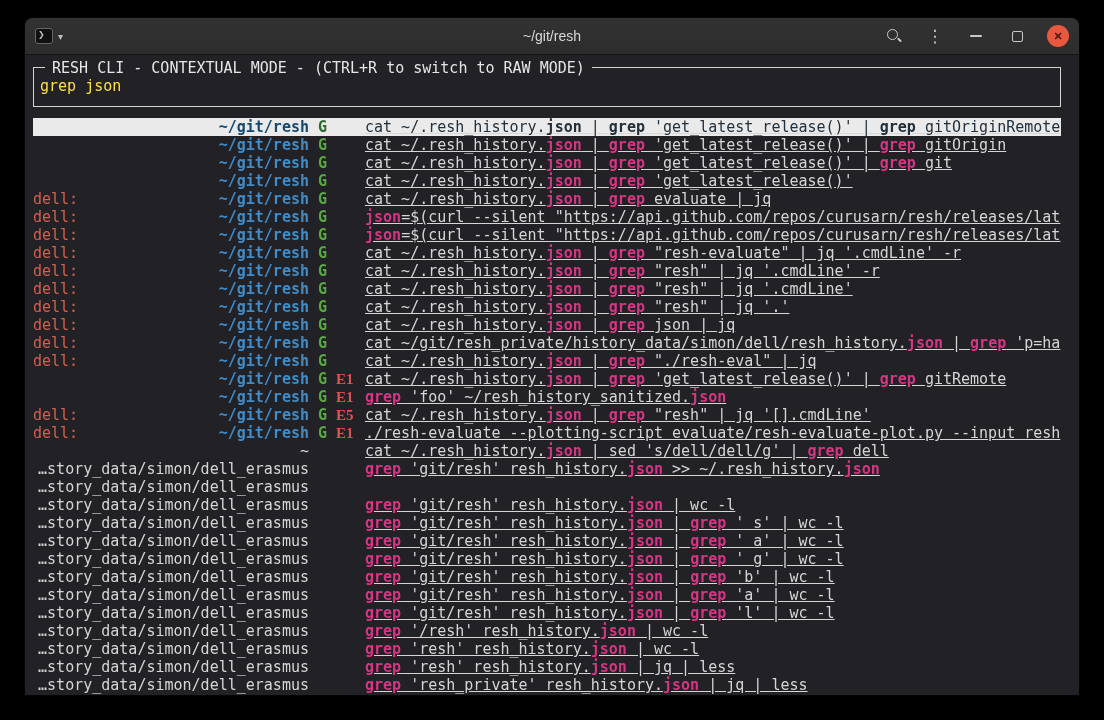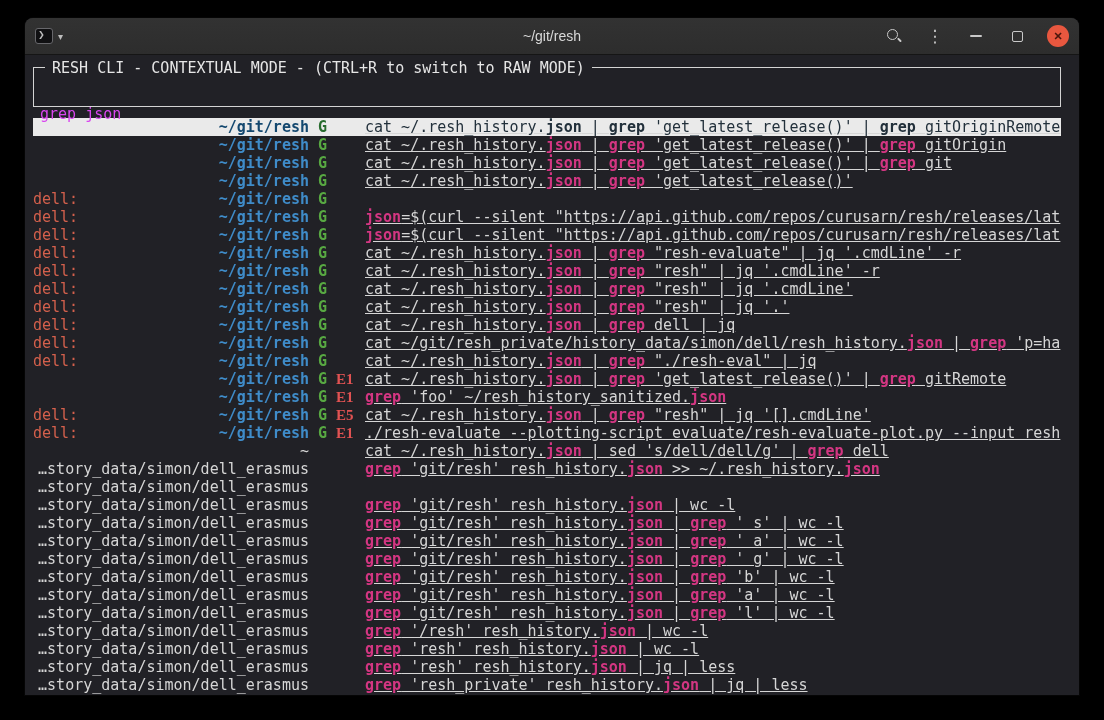--- a/index.html
+++ b/index.html
@@ -34,21 +34,21 @@
     background:#c9c9c9;transform:rotate(45deg);border-radius:1px;}
   .kebab{font-size:17px;line-height:1;color:#c9c9c9;}
   .min-glyph{width:12px;height:2px;background:#c9c9c9;display:block;border-radius:1px;}
   .restore-glyph{width:11px;height:11px;border:1.6px solid #c9c9c9;display:block;border-radius:2px;}
   .tb-btn.close{width:22px;height:22px;background:var(--close-btn);border-radius:50%;}
   .close-x{font-size:11px;font-weight:bold;color:#4a160c;line-height:1;}
   
   .term{height:640px;padding:2px 18px 0 8px;font-size:15px;line-height:18px;color:var(--fg);overflow:hidden;}
   .query-box{position:relative;margin-top:10px;border:1px solid var(--box-border);height:40px;padding:9px 6px 16px;}
   .legend{position:absolute;top:-9px;left:11px;background:var(--bg);padding:0 7px;color:#e6e6e6;white-space:pre;}
-  .query{color:#d946ef;white-space:pre;margin-top:28px;}
+  .query{color:#fde047;white-space:pre;}
   .list{margin-top:11px;}
   .row{display:flex;height:18px;line-height:18px;white-space:pre;}
   .ctx{width:276px;flex:none;display:flex;overflow:hidden;}
   .host{flex:none;color:var(--host);}
   .dir{margin-left:auto;flex:none;}
   .dir.repo{color:var(--dir);font-weight:bold;}
   .dir.plain{color:var(--fg);}
   .flags{width:56px;flex:none;padding-left:9px;font-weight:bold;}
   .flag-ok{color:var(--flag-ok);}
   .flag-err{color:var(--flag-err);font-family:Liberation Serif, serif;}
@@ -96,28 +96,28 @@
   <div class="term">
     <div class="query-box">
       <span class="legend">RESH CLI - CONTEXTUAL MODE - (CTRL+R to switch to RAW MODE)</span>
       <div class="query">grep json</div>
     </div>
     <div class="list">
         <div class="row selected"><span class="ctx"><span class="host"></span><span class="dir repo">~/git/resh</span></span><span class="flags"><span class="flag-ok">G</span></span><span class="cmd"><span class="tk-n">cat ~/.resh_history.</span><span class="tk-m">json</span><span class="tk-n"> | </span><span class="tk-m">grep</span><span class="tk-n"> 'get_latest_release()' | </span><span class="tk-m">grep</span><span class="tk-n"> gitOriginRemote</span></span></div>
         <div class="row"><span class="ctx"><span class="host"></span><span class="dir repo">~/git/resh</span></span><span class="flags"><span class="flag-ok">G</span></span><span class="cmd"><span class="tk-n">cat ~/.resh_history.</span><span class="tk-m">json</span><span class="tk-n"> | </span><span class="tk-m">grep</span><span class="tk-n"> 'get_latest_release()' | </span><span class="tk-m">grep</span><span class="tk-n"> gitOrigin</span></span></div>
         <div class="row"><span class="ctx"><span class="host"></span><span class="dir repo">~/git/resh</span></span><span class="flags"><span class="flag-ok">G</span></span><span class="cmd"><span class="tk-n">cat ~/.resh_history.</span><span class="tk-m">json</span><span class="tk-n"> | </span><span class="tk-m">grep</span><span class="tk-n"> 'get_latest_release()' | </span><span class="tk-m">grep</span><span class="tk-n"> git</span></span></div>
         <div class="row"><span class="ctx"><span class="host"></span><span class="dir repo">~/git/resh</span></span><span class="flags"><span class="flag-ok">G</span></span><span class="cmd"><span class="tk-n">cat ~/.resh_history.</span><span class="tk-m">json</span><span class="tk-n"> | </span><span class="tk-m">grep</span><span class="tk-n"> 'get_latest_release()'</span></span></div>
-        <div class="row"><span class="ctx"><span class="host">dell:</span><span class="dir repo">~/git/resh</span></span><span class="flags"><span class="flag-ok">G</span></span></div>
+        <div class="row"><span class="ctx"><span class="host">dell:</span><span class="dir repo">~/git/resh</span></span><span class="flags"><span class="flag-ok">G</span></span><span class="cmd"><span class="tk-n">cat ~/.resh_history.</span><span class="tk-m">json</span><span class="tk-n"> | </span><span class="tk-m">grep</span><span class="tk-n"> evaluate | jq</span></span></div>
         <div class="row"><span class="ctx"><span class="host">dell:</span><span class="dir repo">~/git/resh</span></span><span class="flags"><span class="flag-ok">G</span></span><span class="cmd"><span class="tk-m">json</span><span class="tk-n">=$(curl --silent "https://api.github.com/repos/curusarn/resh/releases/lat</span></span></div>
         <div class="row"><span class="ctx"><span class="host">dell:</span><span class="dir repo">~/git/resh</span></span><span class="flags"><span class="flag-ok">G</span></span><span class="cmd"><span class="tk-m">json</span><span class="tk-n">=$(curl --silent "https://api.github.com/repos/curusarn/resh/releases/lat</span></span></div>
         <div class="row"><span class="ctx"><span class="host">dell:</span><span class="dir repo">~/git/resh</span></span><span class="flags"><span class="flag-ok">G</span></span><span class="cmd"><span class="tk-n">cat ~/.resh_history.</span><span class="tk-m">json</span><span class="tk-n"> | </span><span class="tk-m">grep</span><span class="tk-n"> "resh-evaluate" | jq '.cmdLine' -r</span></span></div>
         <div class="row"><span class="ctx"><span class="host">dell:</span><span class="dir repo">~/git/resh</span></span><span class="flags"><span class="flag-ok">G</span></span><span class="cmd"><span class="tk-n">cat ~/.resh_history.</span><span class="tk-m">json</span><span class="tk-n"> | </span><span class="tk-m">grep</span><span class="tk-n"> "resh" | jq '.cmdLine' -r</span></span></div>
         <div class="row"><span class="ctx"><span class="host">dell:</span><span class="dir repo">~/git/resh</span></span><span class="flags"><span class="flag-ok">G</span></span><span class="cmd"><span class="tk-n">cat ~/.resh_history.</span><span class="tk-m">json</span><span class="tk-n"> | </span><span class="tk-m">grep</span><span class="tk-n"> "resh" | jq '.cmdLine'</span></span></div>
         <div class="row"><span class="ctx"><span class="host">dell:</span><span class="dir repo">~/git/resh</span></span><span class="flags"><span class="flag-ok">G</span></span><span class="cmd"><span class="tk-n">cat ~/.resh_history.</span><span class="tk-m">json</span><span class="tk-n"> | </span><span class="tk-m">grep</span><span class="tk-n"> "resh" | jq '.'</span></span></div>
-        <div class="row"><span class="ctx"><span class="host">dell:</span><span class="dir repo">~/git/resh</span></span><span class="flags"><span class="flag-ok">G</span></span><span class="cmd"><span class="tk-n">cat ~/.resh_history.</span><span class="tk-m">json</span><span class="tk-n"> | </span><span class="tk-m">grep</span><span class="tk-n"> dell | jq</span></span></div>
+        <div class="row"><span class="ctx"><span class="host">dell:</span><span class="dir repo">~/git/resh</span></span><span class="flags"><span class="flag-ok">G</span></span><span class="cmd"><span class="tk-n">cat ~/.resh_history.</span><span class="tk-m">json</span><span class="tk-n"> | </span><span class="tk-m">grep</span><span class="tk-n"> json | jq</span></span></div>
         <div class="row"><span class="ctx"><span class="host">dell:</span><span class="dir repo">~/git/resh</span></span><span class="flags"><span class="flag-ok">G</span></span><span class="cmd"><span class="tk-n">cat ~/git/resh_private/history_data/simon/dell/resh_history.</span><span class="tk-m">json</span><span class="tk-n"> | </span><span class="tk-m">grep</span><span class="tk-n"> 'p=ha</span></span></div>
         <div class="row"><span class="ctx"><span class="host">dell:</span><span class="dir repo">~/git/resh</span></span><span class="flags"><span class="flag-ok">G</span></span><span class="cmd"><span class="tk-n">cat ~/.resh_history.</span><span class="tk-m">json</span><span class="tk-n"> | </span><span class="tk-m">grep</span><span class="tk-n"> "./resh-eval" | jq</span></span></div>
         <div class="row"><span class="ctx"><span class="host"></span><span class="dir repo">~/git/resh</span></span><span class="flags"><span class="flag-ok">G</span> <span class="flag-err">E1</span></span><span class="cmd"><span class="tk-n">cat ~/.resh_history.</span><span class="tk-m">json</span><span class="tk-n"> | </span><span class="tk-m">grep</span><span class="tk-n"> 'get_latest_release()' | </span><span class="tk-m">grep</span><span class="tk-n"> gitRemote</span></span></div>
         <div class="row"><span class="ctx"><span class="host"></span><span class="dir repo">~/git/resh</span></span><span class="flags"><span class="flag-ok">G</span> <span class="flag-err">E1</span></span><span class="cmd"><span class="tk-m">grep</span><span class="tk-n"> 'foo' ~/resh_history_sanitized.</span><span class="tk-m">json</span></span></div>
         <div class="row"><span class="ctx"><span class="host">dell:</span><span class="dir repo">~/git/resh</span></span><span class="flags"><span class="flag-ok">G</span> <span class="flag-err">E5</span></span><span class="cmd"><span class="tk-n">cat ~/.resh_history.</span><span class="tk-m">json</span><span class="tk-n"> | </span><span class="tk-m">grep</span><span class="tk-n"> "resh" | jq '[].cmdLine'</span></span></div>
         <div class="row"><span class="ctx"><span class="host">dell:</span><span class="dir repo">~/git/resh</span></span><span class="flags"><span class="flag-ok">G</span> <span class="flag-err">E1</span></span><span class="cmd"><span class="tk-n">./resh-evaluate --plotting-script evaluate/resh-evaluate-plot.py --input resh</span></span></div>
         <div class="row"><span class="ctx"><span class="host"></span><span class="dir plain">~</span></span><span class="flags"></span><span class="cmd"><span class="tk-n">cat ~/.resh_history.</span><span class="tk-m">json</span><span class="tk-n"> | sed 's/dell/dell/g' | </span><span class="tk-m">grep</span><span class="tk-n"> dell</span></span></div>
         <div class="row"><span class="ctx"><span class="host"></span><span class="dir plain">…story_data/simon/dell_erasmus</span></span><span class="flags"></span><span class="cmd"><span class="tk-m">grep</span><span class="tk-n"> 'git/resh' resh_history.</span><span class="tk-m">json</span><span class="tk-n"> &gt;&gt; ~/.resh_history.</span><span class="tk-m">json</span></span></div>
         <div class="row"><span class="ctx"><span class="host"></span><span class="dir plain">…story_data/simon/dell_erasmus</span></span><span class="flags"></span></div>
         <div class="row"><span class="ctx"><span class="host"></span><span class="dir plain">…story_data/simon/dell_erasmus</span></span><span class="flags"></span><span class="cmd"><span class="tk-m">grep</span><span class="tk-n"> 'git/resh' resh_history.</span><span class="tk-m">json</span><span class="tk-n"> | wc -l</span></span></div>

